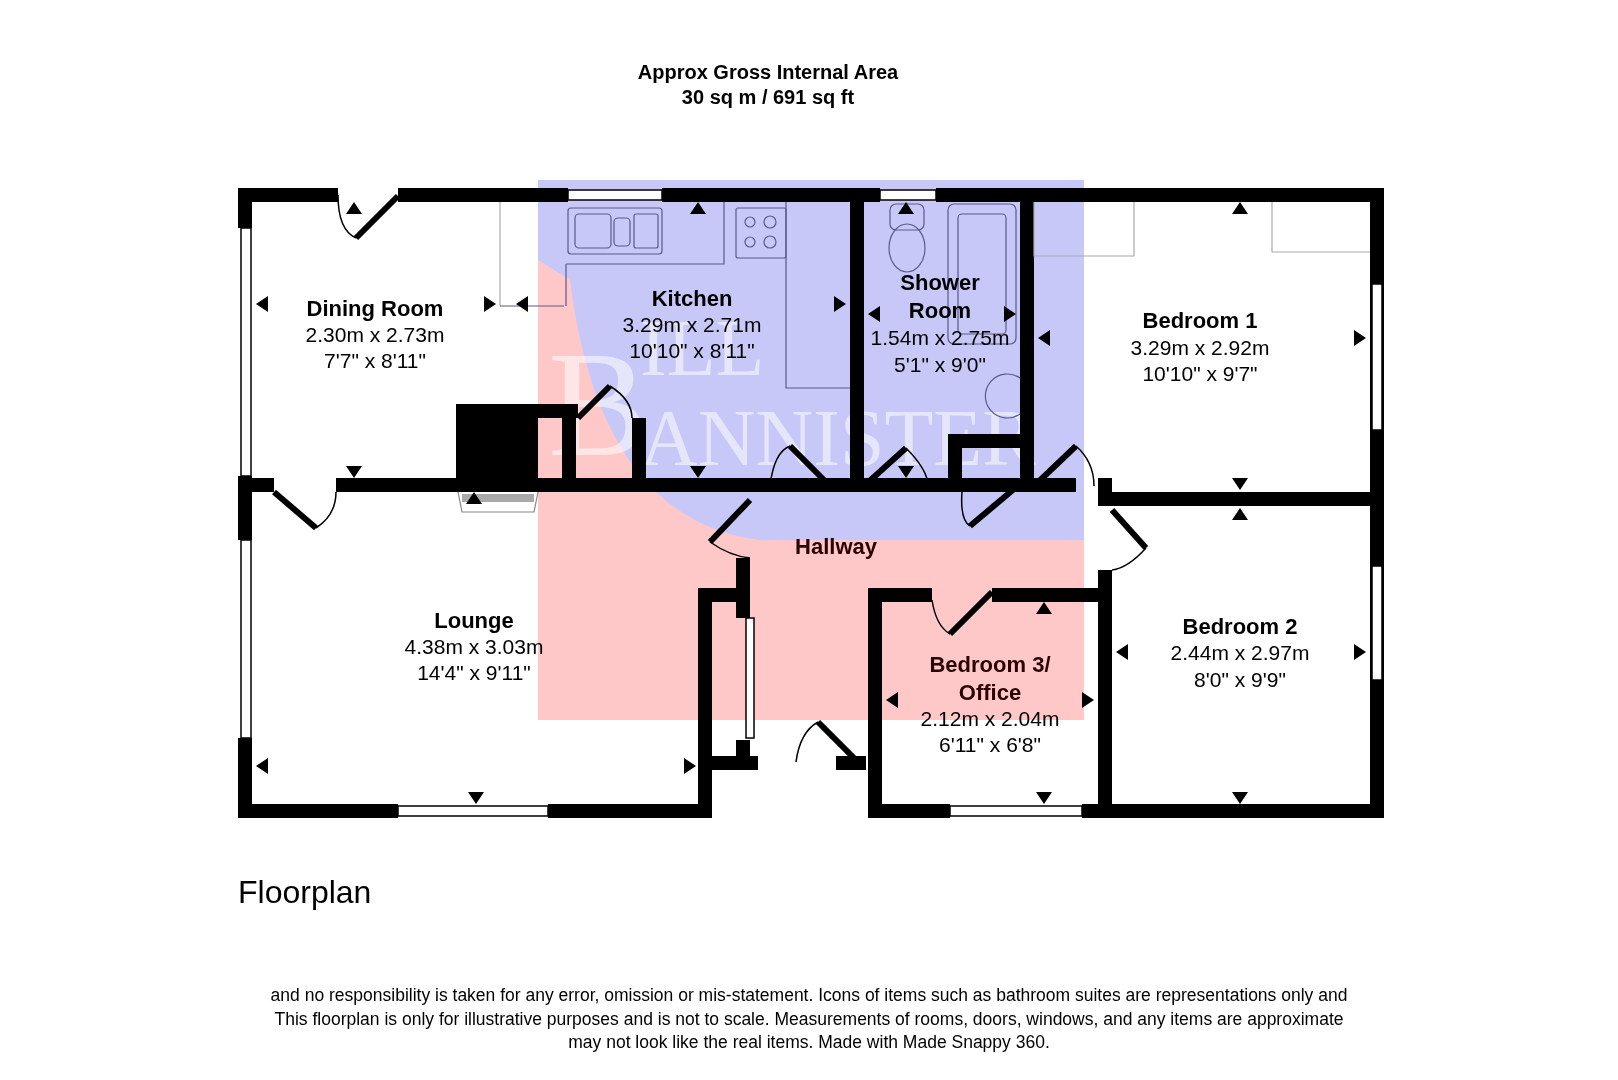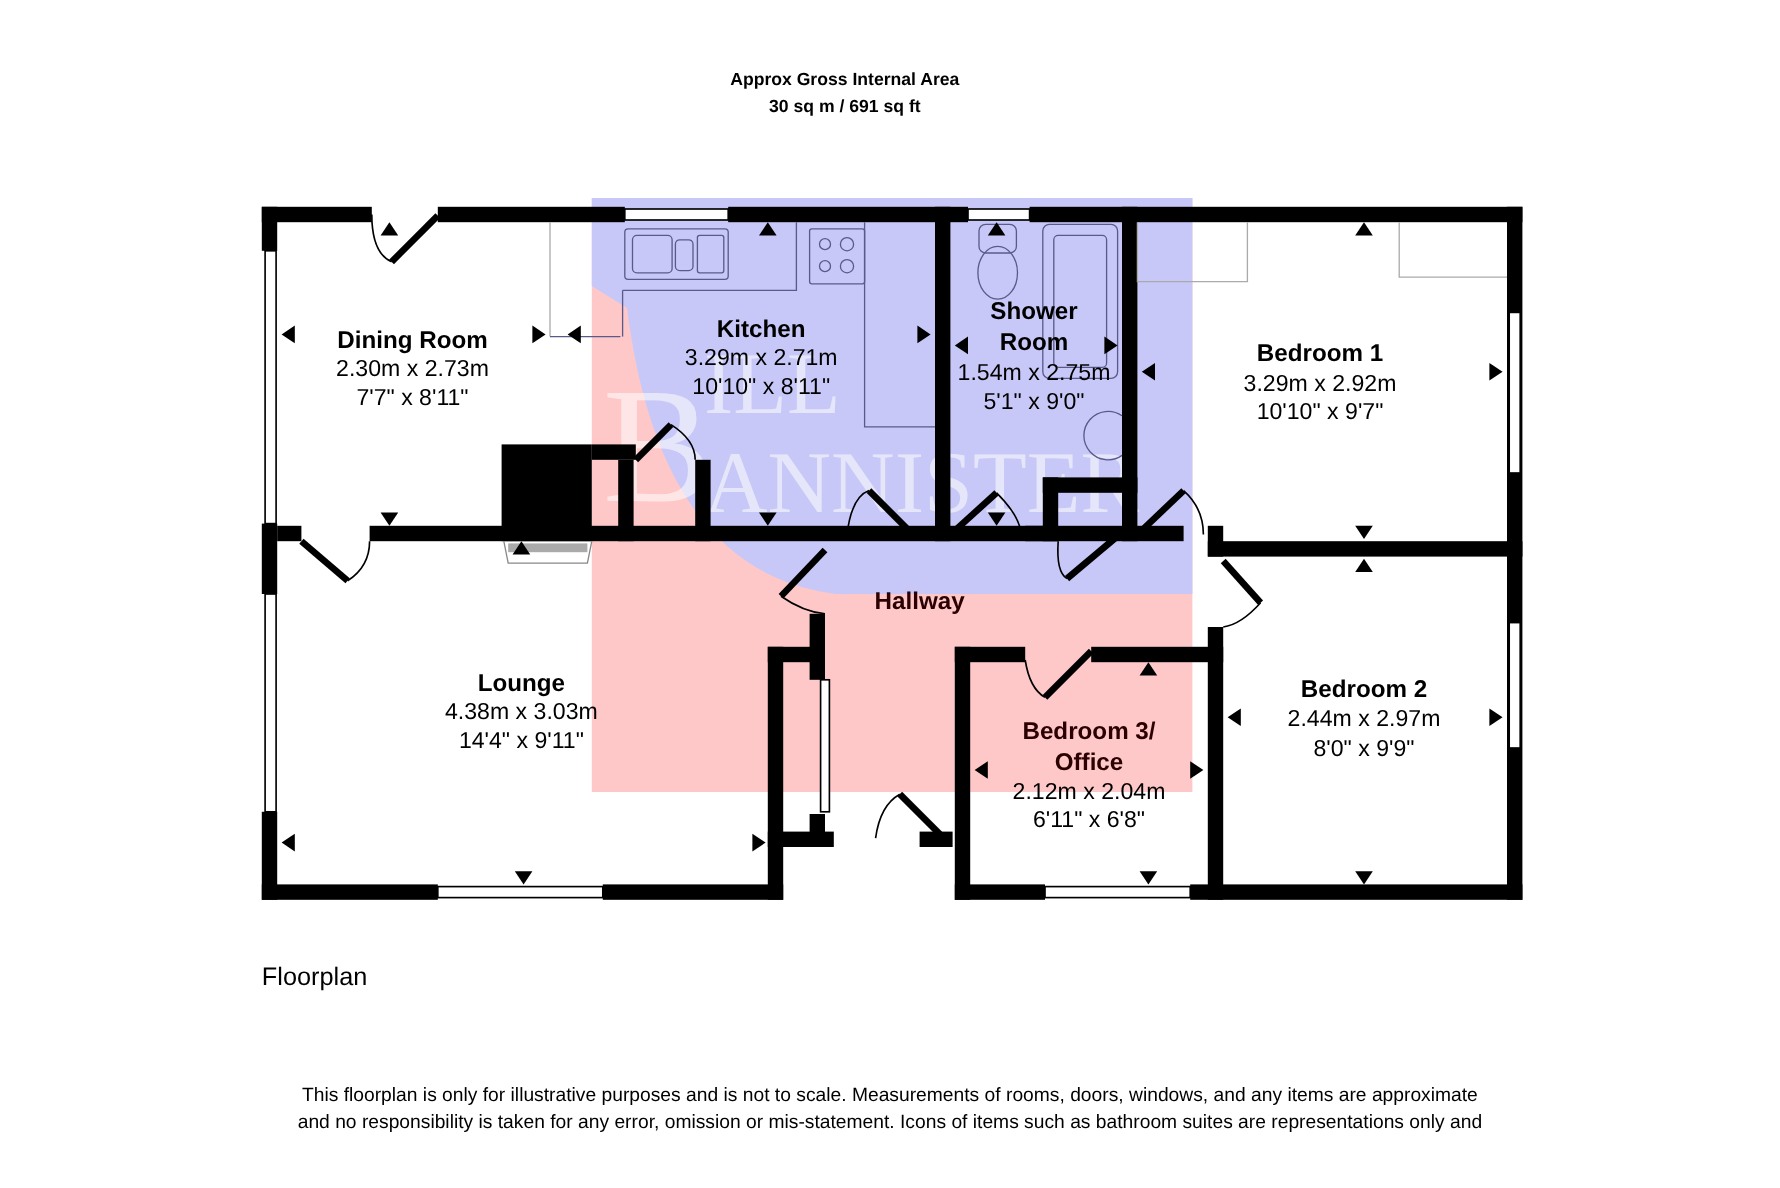--- a/index.html
+++ b/index.html
@@ -1,18 +1,18 @@
 <!DOCTYPE html>
 <html><head>
 <meta charset="utf-8">
 <style>
   html, body { margin: 0; padding: 0; background: #ffffff; }
   body { width: 1618px; height: 1080px; position: relative; overflow: hidden; font-family: "Liberation Sans", sans-serif; color: #000; }
-  .title { position: absolute; left: 0; top: 60px; width: 1536px; text-align: center; font-weight: bold; font-size: 16px; line-height: 25px; }
-  .plan-label { position: absolute; left: 238px; top: 874px; font-size: 23px; }
+  .title { position: absolute; left: 0; top: 60px; width: 1536px; text-align: center; font-weight: bold; font-size: 20px; line-height: 25px; }
+  .plan-label { position: absolute; left: 238px; top: 874px; font-size: 32px; }
   .disclaimer { position: absolute; left: 200px; top: 984px; width: 1218px; text-align: center; font-size: 17.5px; line-height: 23.5px; }
   svg { position: absolute; left: 0; top: 0; }
   .room-name { font-family: "Liberation Sans", sans-serif; font-weight: bold; font-size: 22px; text-anchor: middle; }
   .room-dim { font-family: "Liberation Sans", sans-serif; font-size: 21px; text-anchor: middle; }
   .wm { font-family: "Liberation Serif", serif; fill: #ffffff; opacity: 0.55; }
 </style>
 </head>
 <body>
 
 <div class="title">
@@ -208,15 +208,16 @@
   <g>
     <text class="room-name" x="1240" y="634">Bedroom 2</text>
     <text class="room-dim" x="1240" y="660">2.44m x 2.97m</text>
     <text class="room-dim" x="1240" y="687">8'0" x 9'9"</text>
   </g>
 </svg>
 
 <div class="plan-label">Floorplan</div>
 
 <div class="disclaimer">
+  <div>and no responsibility is taken for any error, omission or mis-statement. Icons of items such as bathroom suites are representations only and</div>
   <div>This floorplan is only for illustrative purposes and is not to scale. Measurements of rooms, doors, windows, and any items are approximate</div>
-  <div>and no responsibility is taken for any error, omission or mis-statement. Icons of items such as bathroom suites are representations only and</div>
+  <div>may not look like the real items. Made with Made Snappy 360.</div>
 </div>
 
 </body></html>

